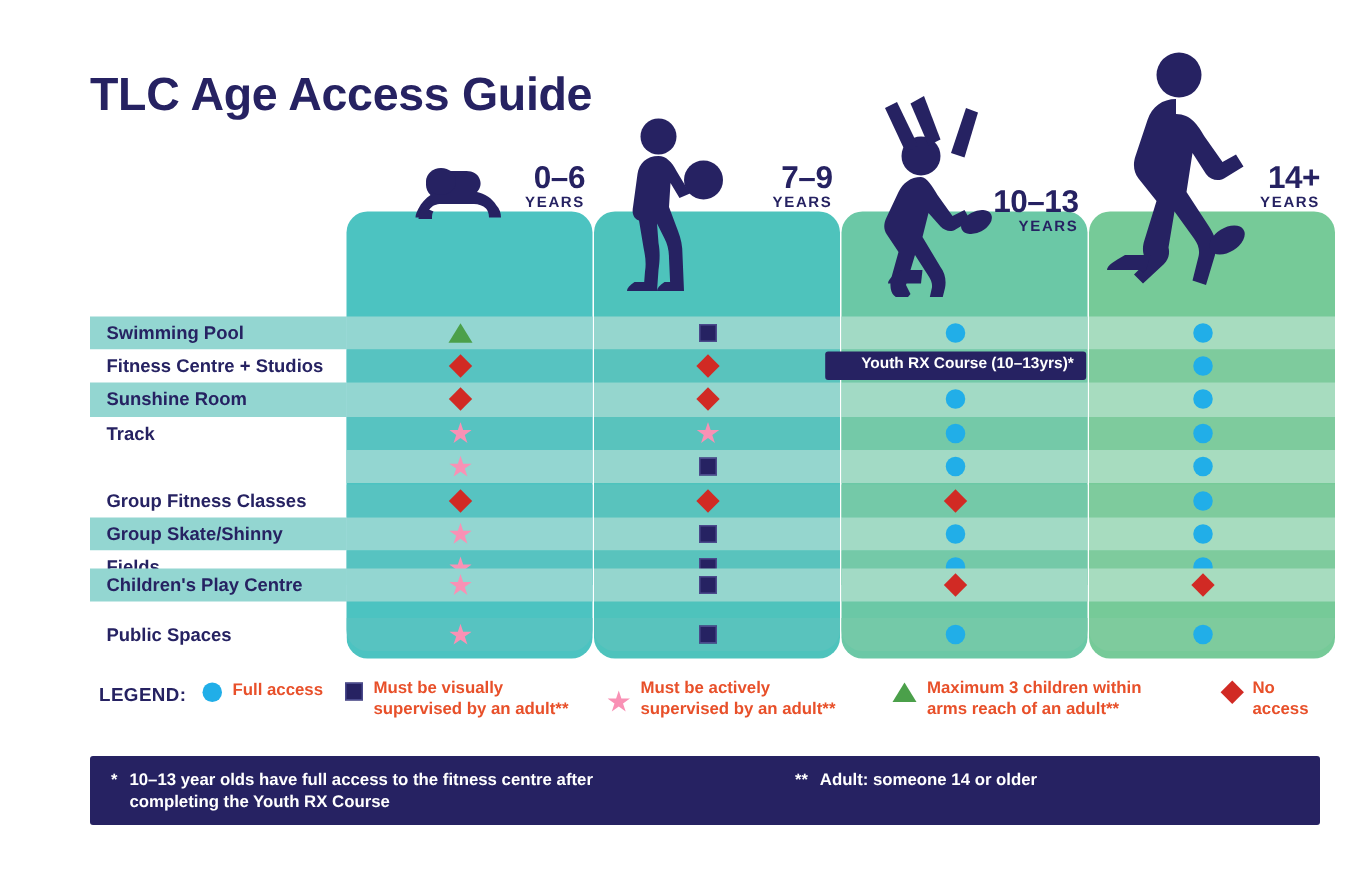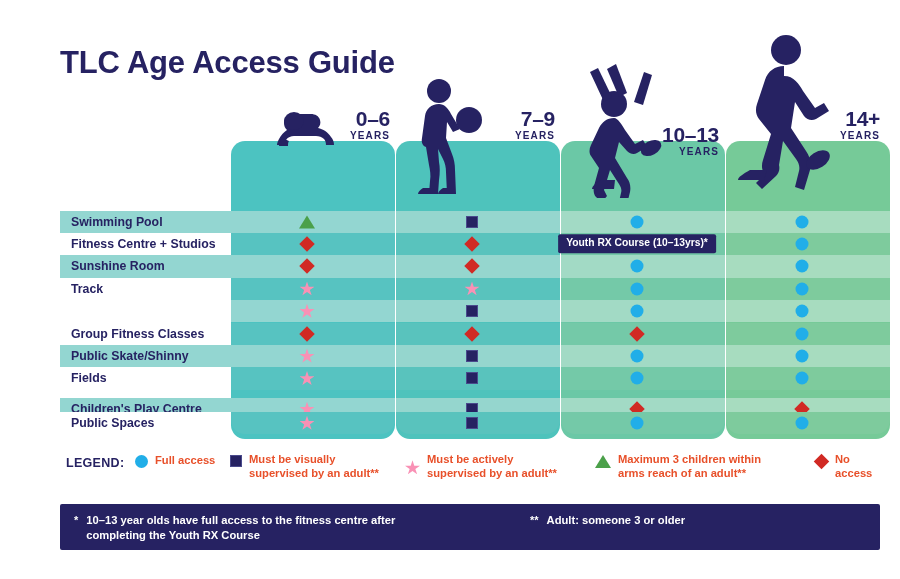--- a/index.html
+++ b/index.html
@@ -117,21 +117,21 @@
     clip-path:polygon(50% 0%,61.8% 35.5%,100% 35.5%,69% 57.5%,80.9% 93%,50% 71%,19.1% 93%,31% 57.5%,0% 35.5%,38.2% 35.5%);
   }
 
   
   .rxbadge{
     position:absolute;top:50%;
     transform:translate(-50%,-50%);
     background:#262262;
     color:#ffffff;
     font-size:10.3px;font-weight:bold;
-    padding:4px 8px 5px 8px;
+    padding:4px 8px 5px 24px;
     border-radius:2px;
     white-space:nowrap;
     line-height:1;
   }
 
   
   .legend{
     position:absolute;left:60px;top:452px;width:820px;height:42px;
   }
   .legend-title{
@@ -364,21 +364,21 @@
         <div class="marker" style="left: 577px;">
           <div class="m-diamond" style="transform: rotate(45deg);"></div>
         </div>
         <div class="cellband b3" style="left: 666px; width: 164px;"></div>
         <div class="marker" style="left: 742px;">
           <div class="m-circle"></div>
         </div>
       </div>
       <div class="rowstripe tint-light" style="top: 344.9px; width: 820px;">
         <div class="labelcell">
-          <span>Public Skate/Shinny</span>
+          <span>Group Skate/Shinny</span>
         </div>
         <div class="cellband b0" style="left: 171px; width: 164px;"></div>
         <div class="marker" style="left: 247px;">
           <div class="m-star"></div>
         </div>
         <div class="cellband b1" style="left: 336px; width: 164px;"></div>
         <div class="marker" style="left: 412px;">
           <div class="m-square"></div>
         </div>
         <div class="cellband b2" style="left: 501px; width: 164px;"></div>
@@ -404,21 +404,21 @@
         </div>
         <div class="cellband b2" style="left: 501px; width: 164px;"></div>
         <div class="marker" style="left: 577px;">
           <div class="m-circle"></div>
         </div>
         <div class="cellband b3" style="left: 666px; width: 164px;"></div>
         <div class="marker" style="left: 742px;">
           <div class="m-circle"></div>
         </div>
       </div>
-      <div class="rowstripe tint-light" style="top: 398px; width: 820px;">
+      <div class="rowstripe tint-light" style="top: 379px; width: 820px;">
         <div class="labelcell">
           <span>Children's Play Centre</span>
         </div>
         <div class="cellband b0" style="left: 171px; width: 164px;"></div>
         <div class="marker" style="left: 247px;">
           <div class="m-star"></div>
         </div>
         <div class="cellband b1" style="left: 336px; width: 164px;"></div>
         <div class="marker" style="left: 412px;">
           <div class="m-square"></div>
@@ -495,17 +495,17 @@
   </div>
 
   <div class="footbar">
     <div class="footnote fn-0">
       <span class="fmark">*</span>
       <span class="ftext">10–13 year olds have full access to the fitness centre after
 completing the Youth RX Course</span>
     </div>
     <div class="footnote fn-1">
       <span class="fmark">**</span>
-      <span class="ftext">Adult: someone 3 or older</span>
+      <span class="ftext">Adult: someone 14 or older</span>
     </div>
   </div>
 
 </div>
 
 </body></html>

